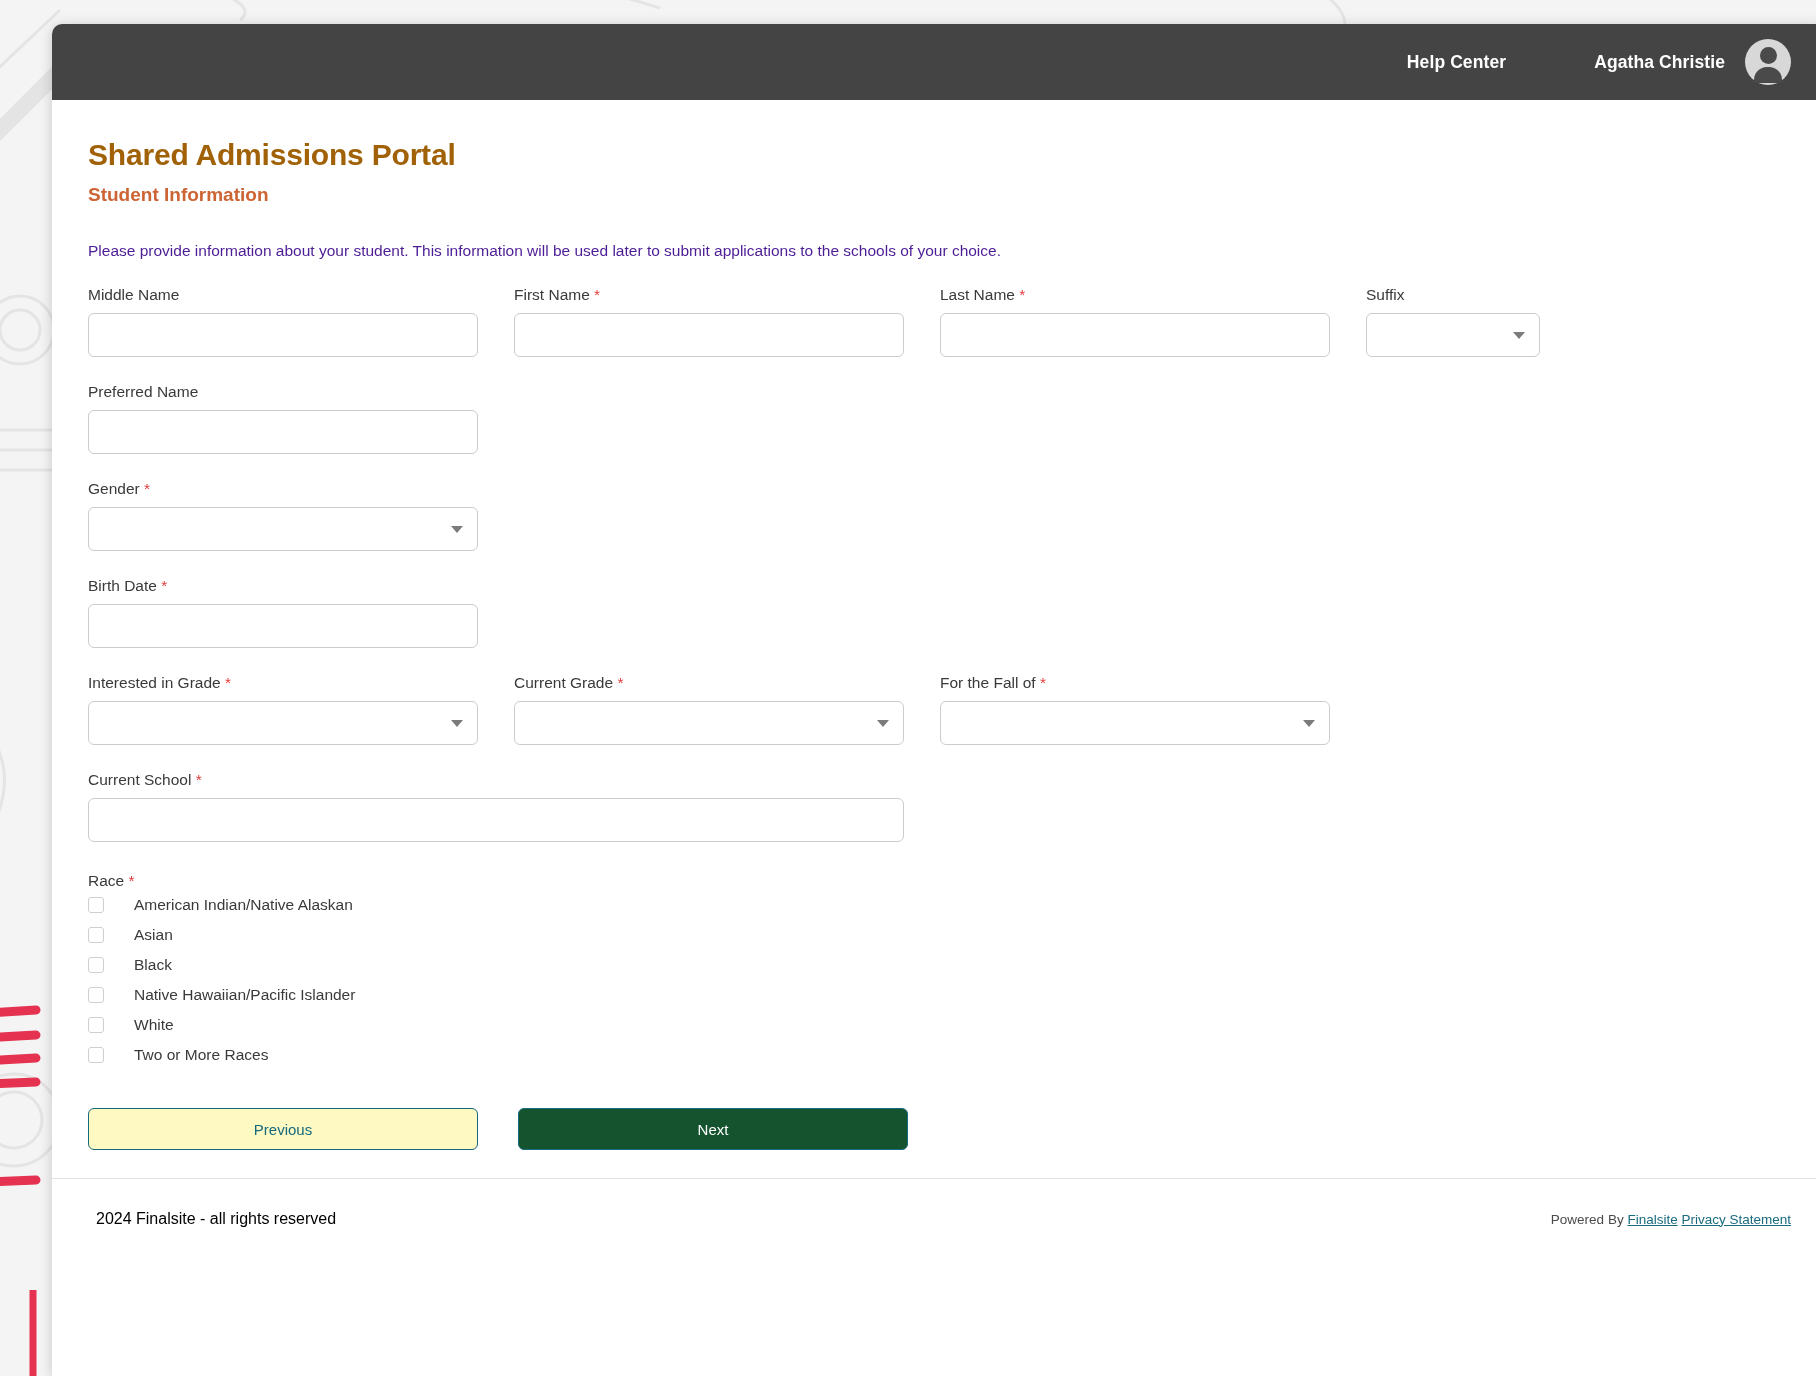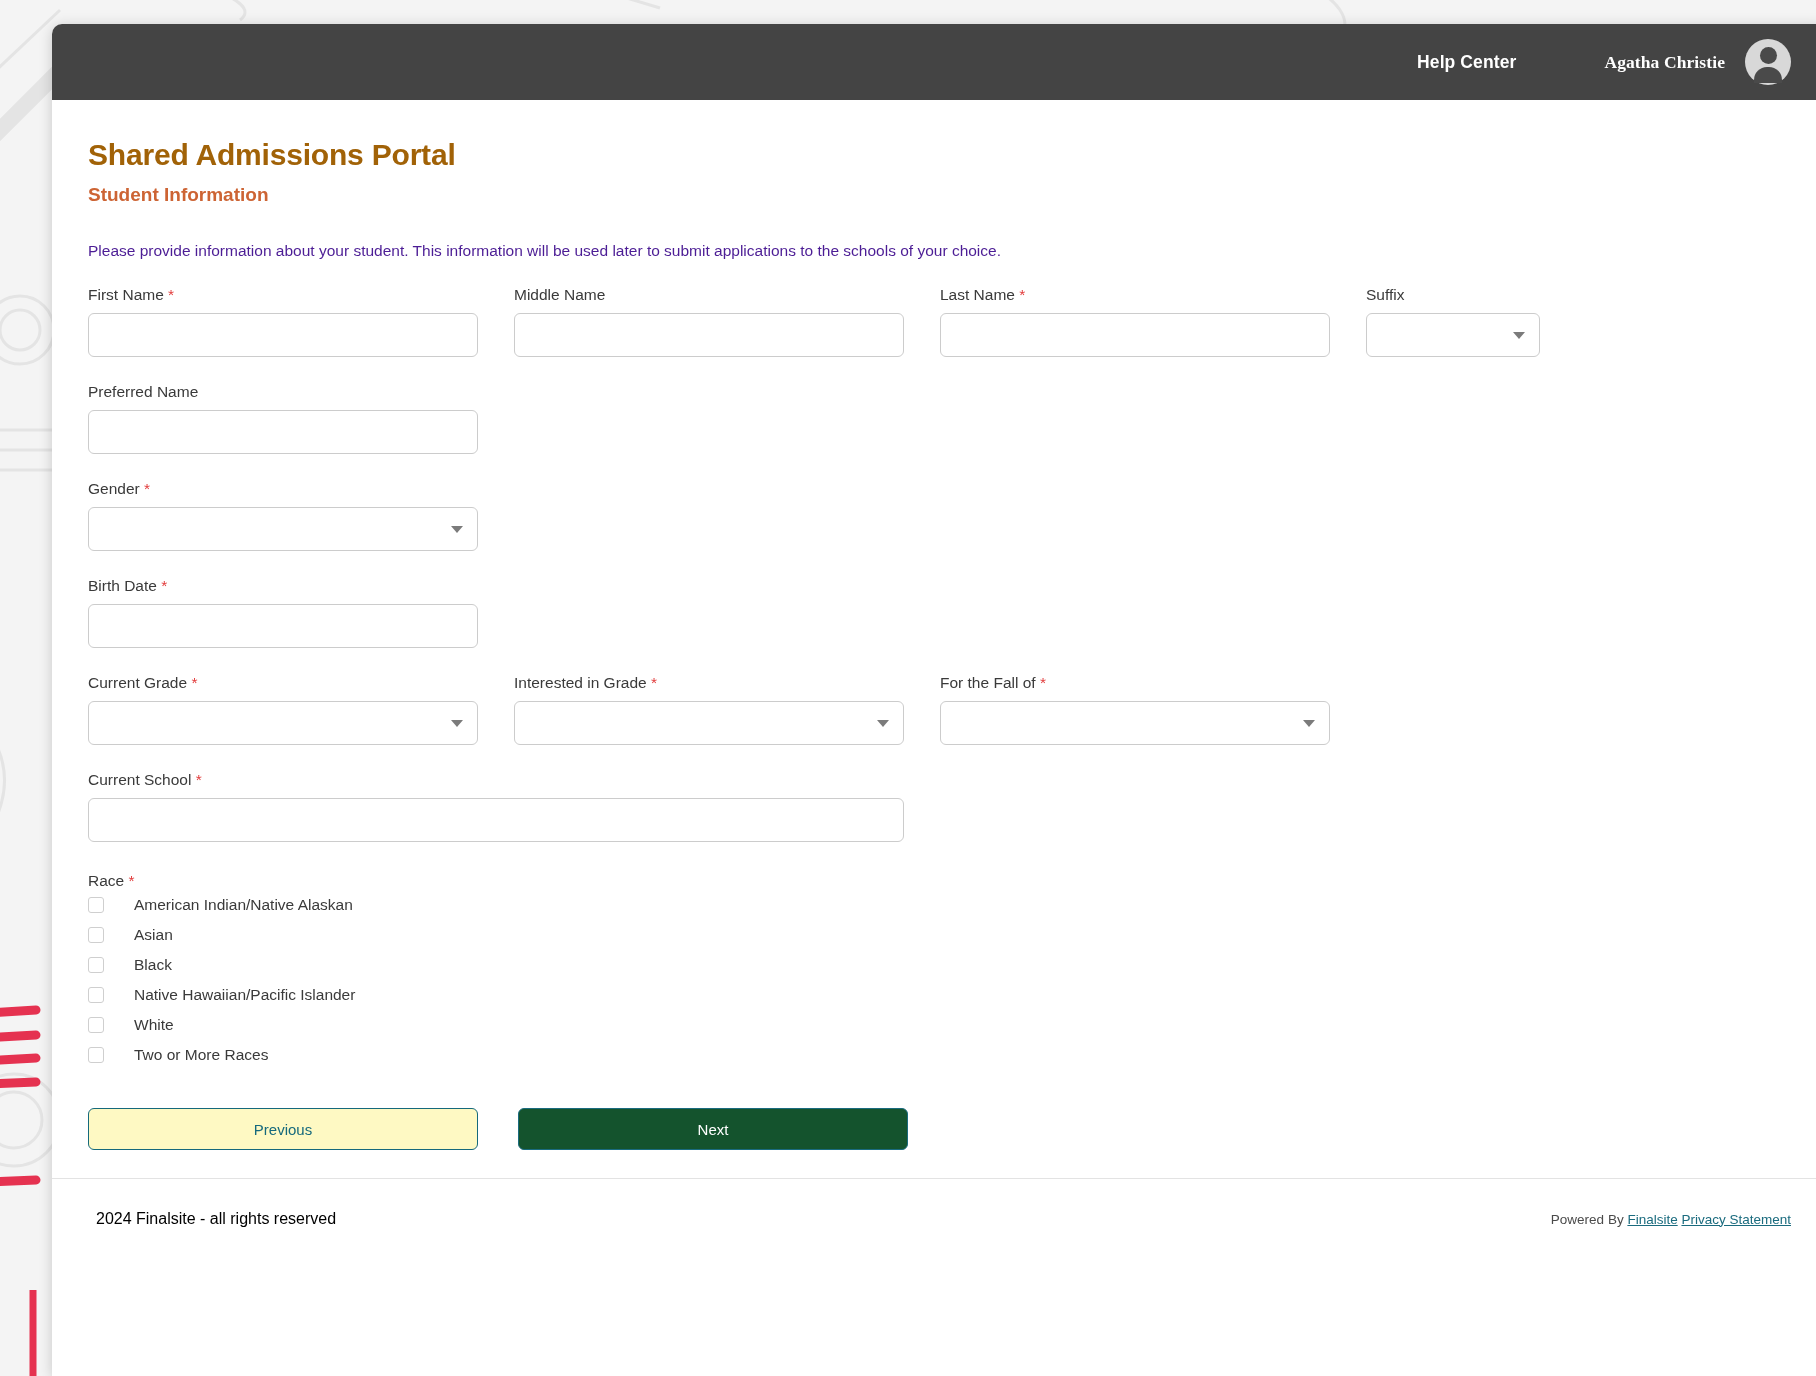--- a/index.html
+++ b/index.html
@@ -51,21 +51,21 @@
   .topbar-link {
     color: #ffffff;
     font-size: 17.5px;
     font-weight: bold;
     letter-spacing: .1px;
     text-decoration: none;
     cursor: pointer;
     white-space: nowrap;
   }
   #help-center { margin-right: 88px; }
-  #user-name { margin-right: 20px; font-family: Liberation Serif, serif; }
+  #user-name { margin-right: 20px; }
   #avatar {
     width: 46px; height: 46px; border-radius: 50%;
     background: #d8d8d8;
     position: relative;
     flex: none;
     cursor: pointer;
   }
   #avatar .av-head {
     position: absolute; width: 17px; height: 17px; border-radius: 50%;
     background: #4a4a4a; left: 14.5px; top: 8px;
@@ -267,29 +267,29 @@
 
   <div id="content">
 
     <h1 id="page-title">Shared Admissions Portal</h1>
     <h2 id="page-subtitle">Student Information</h2>
     <p id="intro-text">Please provide information about your student. This information will be used later to submit applications to the schools of your choice.</p>
 
     <div class="form-row">
 
       <div class="field w-col">
+        <div class="field-label">Middle Name</div>
+        <input class="text-input" type="text" value="" style="">
+      </div>
+
+      <div class="field w-col">
         <div class="field-label">
           <span>First Name</span>
           <span class="req">*</span>
         </div>
-        <input class="text-input" type="text" value="" style="">
-      </div>
-
-      <div class="field w-col">
-        <div class="field-label">Middle Name</div>
         <input class="text-input" type="text" value="" style="">
       </div>
 
       <div class="field w-col">
         <div class="field-label">
           <span>Last Name</span>
           <span class="req">*</span>
         </div>
         <input class="text-input" type="text" value="" style="">
       </div>
@@ -331,32 +331,32 @@
           <span class="req">*</span>
         </div>
         <input class="text-input" type="text" value="" style="">
       </div>
     </div>
 
     <div class="form-row">
 
       <div class="field w-col">
         <div class="field-label">
-          <span>Current Grade</span>
+          <span>Interested in Grade</span>
           <span class="req">*</span>
         </div>
         <div class="select-box">
           <span></span>
           <span class="caret"></span>
         </div>
       </div>
 
       <div class="field w-col">
         <div class="field-label">
-          <span>Interested in Grade</span>
+          <span>Current Grade</span>
           <span class="req">*</span>
         </div>
         <div class="select-box">
           <span></span>
           <span class="caret"></span>
         </div>
       </div>
 
       <div class="field w-col">
         <div class="field-label">

